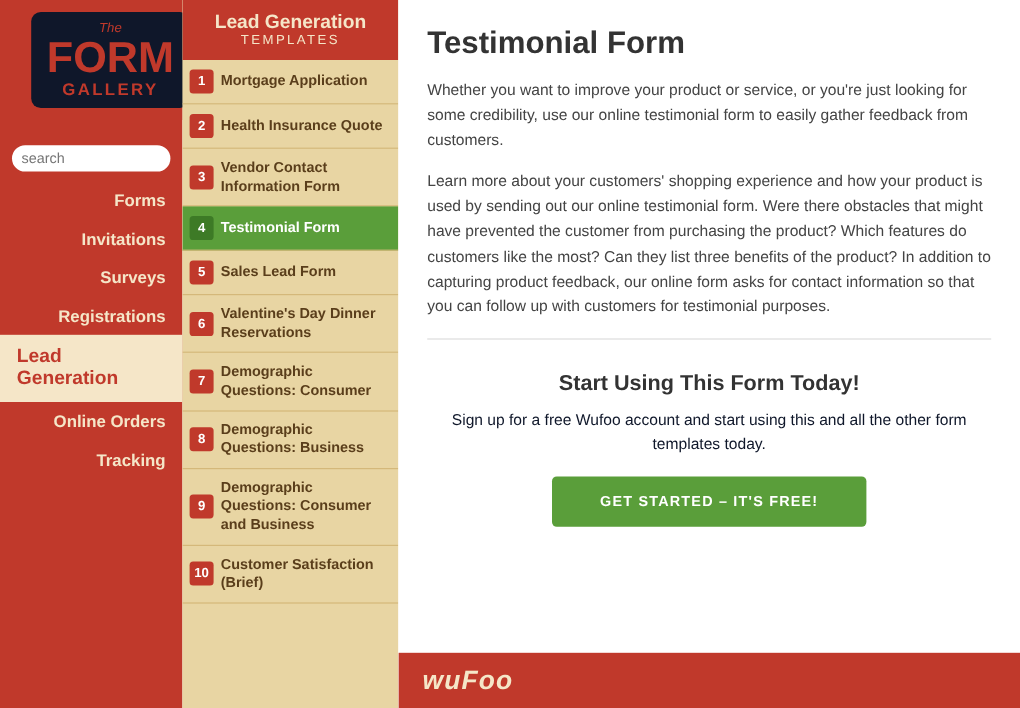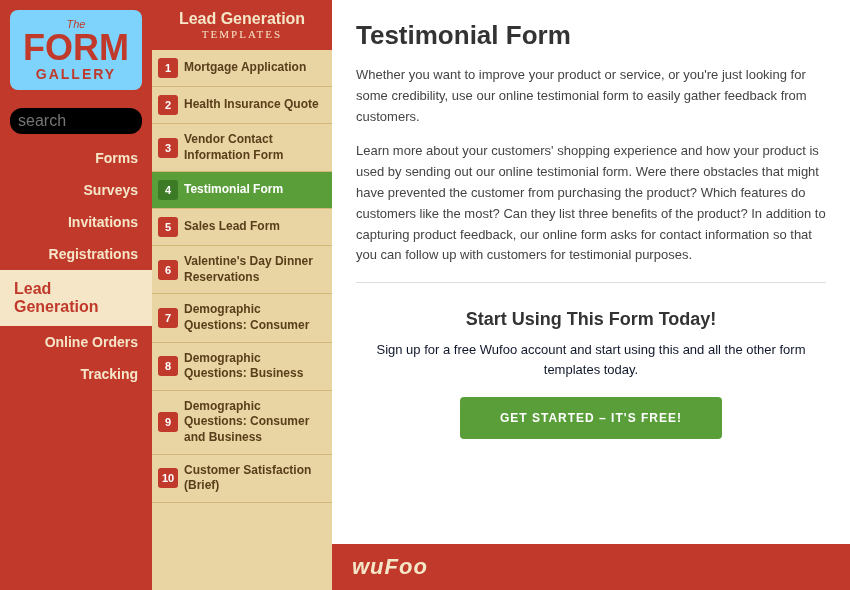--- a/index.html
+++ b/index.html
@@ -15,25 +15,26 @@
       flex-shrink: 0;
     }
 
     .logo-area {
       background-color: #c0392b;
       padding: 10px;
       text-align: center;
     }
 
     .logo-box {
-      background-color: #7dd3fc;
+      background-color: #0f172a;
       border-radius: 8px;
       padding: 8px 6px;
       display: inline-block;
       width: 100%;
+      margin-left: 16px;
     }
 
     .logo-the {
       font-size: 11px;
       color: #c0392b;
       font-style: italic;
     }
 
     .logo-form {
       font-size: 36px;
@@ -51,23 +52,24 @@
 
     .search-area {
       padding: 8px 10px;
     }
 
     .search-input {
       width: 100%;
       padding: 4px 8px;
       border-radius: 12px;
       border: none;
-      font-size: 16px;
-      background: #000000;
+      font-size: 12px;
+      background: #ffffff;
       color: #888;
+      margin-top: 13px;
     }
 
     .nav-menu {
       display: flex;
       flex-direction: column;
       align-items: flex-end;
     }
 
     .nav-item {
       padding: 8px 14px;
@@ -103,21 +105,20 @@
     .templates-title {
       color: #f5e6c8;
       font-size: 16px;
       font-weight: bold;
     }
 
     .templates-subtitle {
       color: #f5e6c8;
       font-size: 11px;
       letter-spacing: 2px;
-      font-family: Liberation Serif, serif;
     }
 
     .template-item {
       display: flex;
       align-items: center;
       padding: 8px 6px;
       border-bottom: 1px solid #d4b87a;
       cursor: pointer;
     }
 
@@ -249,22 +250,22 @@
       <div class="logo-gallery">GALLERY</div>
     </div>
   </div>
 
   <div class="search-area">
     <input class="search-input" type="text" placeholder="search" style="">
   </div>
 
   <nav class="nav-menu">
     <a class="nav-item">Forms</a>
+    <a class="nav-item">Invitations</a>
     <a class="nav-item">Surveys</a>
-    <a class="nav-item">Invitations</a>
     <a class="nav-item">Registrations</a>
     <a class="nav-item lead-gen-active">Lead Generation</a>
     <a class="nav-item">Online Orders</a>
     <a class="nav-item">Tracking</a>
   </nav>
 </div>
 
 <div class="templates-panel">
   <div class="templates-header">
     <div class="templates-title">Lead Generation</div>

